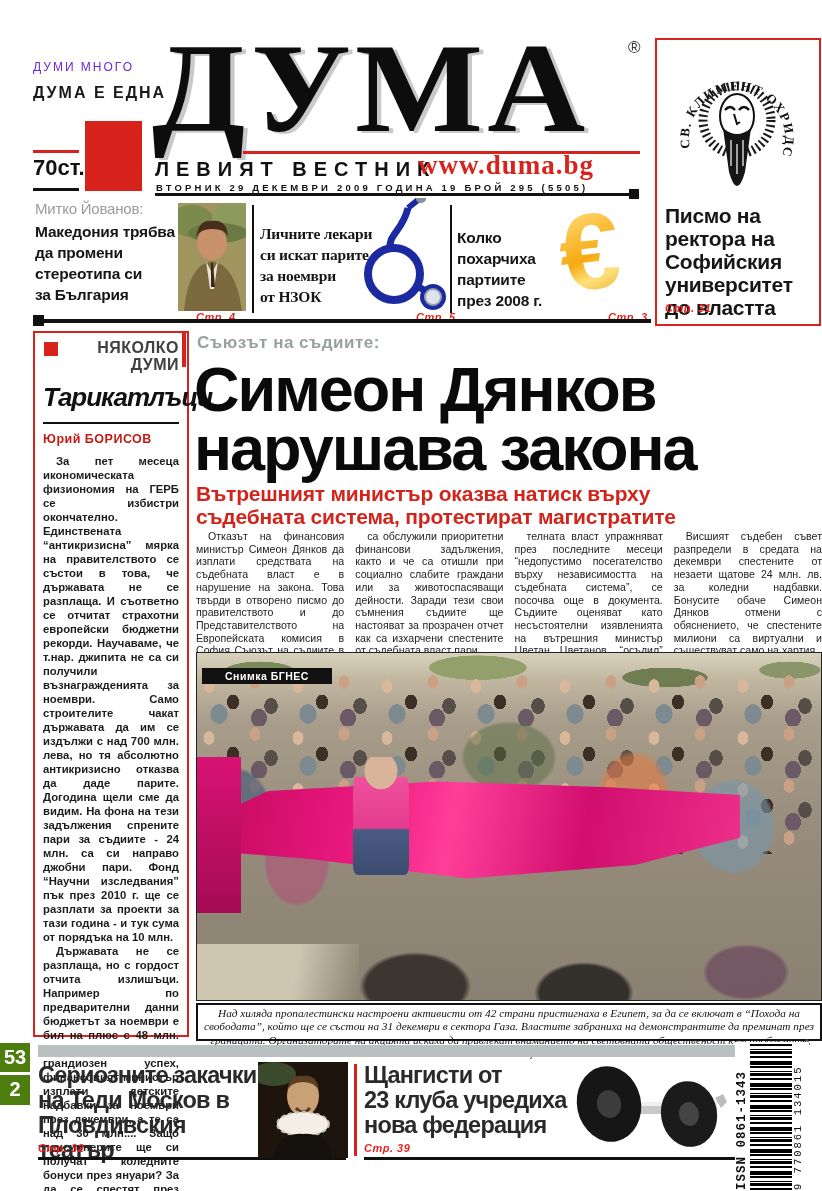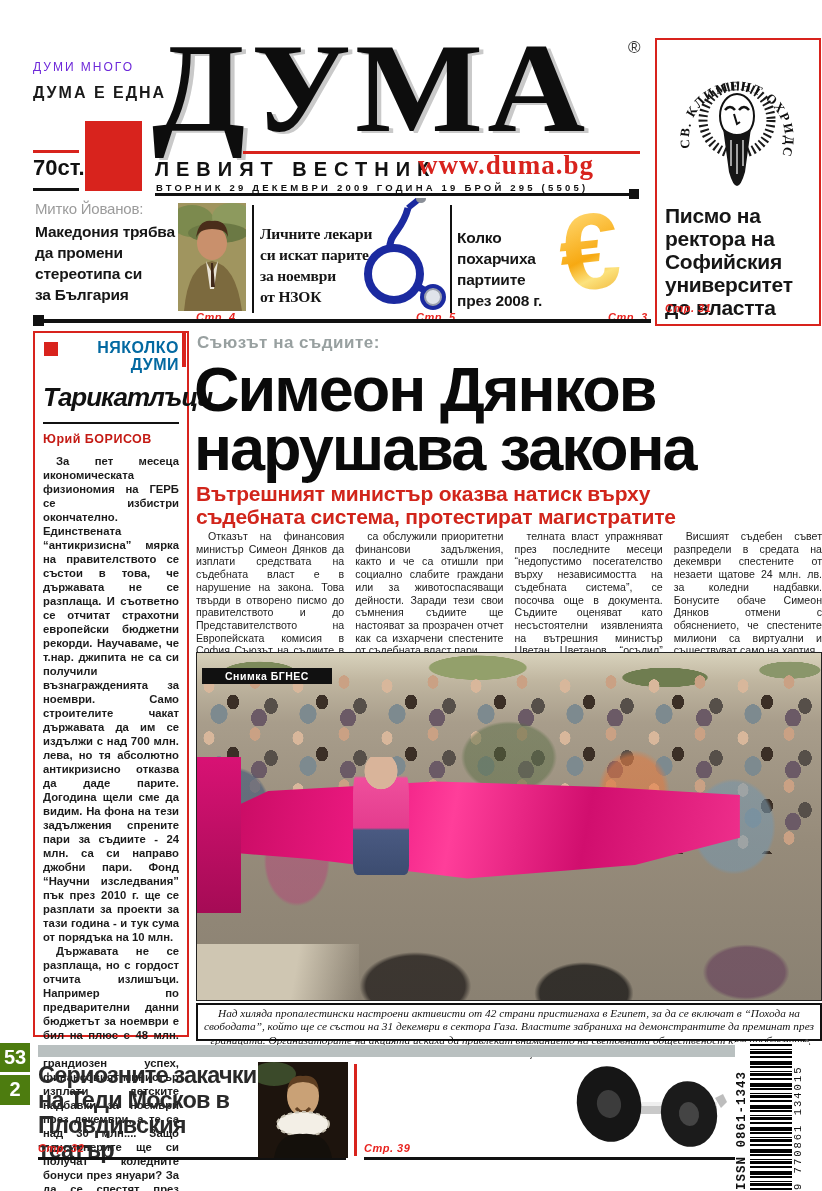--- a/index.html
+++ b/index.html
@@ -53,21 +53,21 @@
         -webkit-background-clip:text;background-clip:text;color:transparent;
         text-shadow:none;}
   .p3{left:608px;top:311px;text-align:right;}
   .rule-teaser{left:33px;top:319px;width:618px;height:4px;background:#111;}
   .sq-teaser{left:33px;top:315px;width:11px;height:11px;background:#111;}
 
   
   .opinion{left:33px;top:331px;width:156px;height:706px;border:2px solid #d8231d;background:#fff;
            box-sizing:border-box;padding:7px 8px;}
   .op-bullet{position:absolute;left:9px;top:9px;width:14px;height:14px;background:#d8231d;}
-  .op-rubric{text-align:right;font-size:16px;font-weight:700;color:#0369a1;line-height:1.05;
+  .op-rubric{text-align:right;font-size:16px;font-weight:700;color:#404040;line-height:1.05;
              letter-spacing:0.5px;white-space:pre-line;}
   .op-title{margin-top:8px;font-size:26px;font-weight:700;font-style:italic;letter-spacing:-1px;
             color:#111;border-bottom:2px solid #111;padding-bottom:9px;}
   .op-author{margin-top:8px;font-size:12.5px;font-weight:700;color:#c41a14;letter-spacing:0.5px;}
   .op-body{margin-top:8px;font-size:11.3px;font-weight:700;line-height:1.24;text-align:justify;color:#1c1c1c;}
   .op-body p{margin:0;text-indent:13px;}
 
   
   .kick-bar{left:182px;top:333px;width:4px;height:34px;background:#d8231d;}
   .kicker{left:197px;top:333px;font-size:17px;font-weight:700;color:#98a0a0;letter-spacing:0.5px;}
@@ -303,20 +303,23 @@
     <rect width="90" height="96" fill="#1d140d"></rect>
     <ellipse cx="16" cy="12" rx="22" ry="12" fill="#3b4a2a"></ellipse>
     <ellipse cx="45" cy="34" rx="16" ry="20" fill="#c9a176"></ellipse>
     <path d="M29,30 Q31,12 45,14 Q60,12 61,30 Q58,20 45,20 Q32,20 29,30 Z" fill="#5f3f22"></path>
     <path d="M38,46 Q45,54 52,46" stroke="#5f3f22" stroke-width="3" fill="none"></path>
     <ellipse cx="45" cy="62" rx="26" ry="12" fill="#f3efe6" stroke="#c8c2b2" stroke-width="2" stroke-dasharray="4 3"></ellipse>
     <path d="M16,96 Q20,70 45,72 Q70,70 74,96 Z" fill="#14100b"></path>
   </svg>
   <div class="abs vdiv-red"></div>
 
+  <div class="abs b-title bt2">Щангисти от
+23 клуба учредиха
+нова федерация</div>
   <div class="abs pg p39">Стр. 39</div>
   <div class="abs rule-b2"></div>
 
   <svg class="abs dumbbell" viewBox="0 0 185 100">
     <rect x="52" y="44" width="100" height="12" fill="#c9c9c9"></rect>
     <rect x="52" y="44" width="100" height="4" fill="#efefef"></rect>
     <path d="M128,42 l0,16 M134,42 l0,16 M140,42 l0,16 M146,42 l0,16" stroke="#8d8d8d" stroke-width="2"></path>
     <ellipse cx="44" cy="46" rx="32" ry="38" fill="#161616" transform="rotate(-12 44 46)"></ellipse>
     <ellipse cx="44" cy="46" rx="12" ry="14" fill="#3c3c3c" transform="rotate(-12 44 46)"></ellipse>
     <ellipse cx="124" cy="56" rx="28" ry="33" fill="#1b1b1b" transform="rotate(-10 124 56)"></ellipse>

